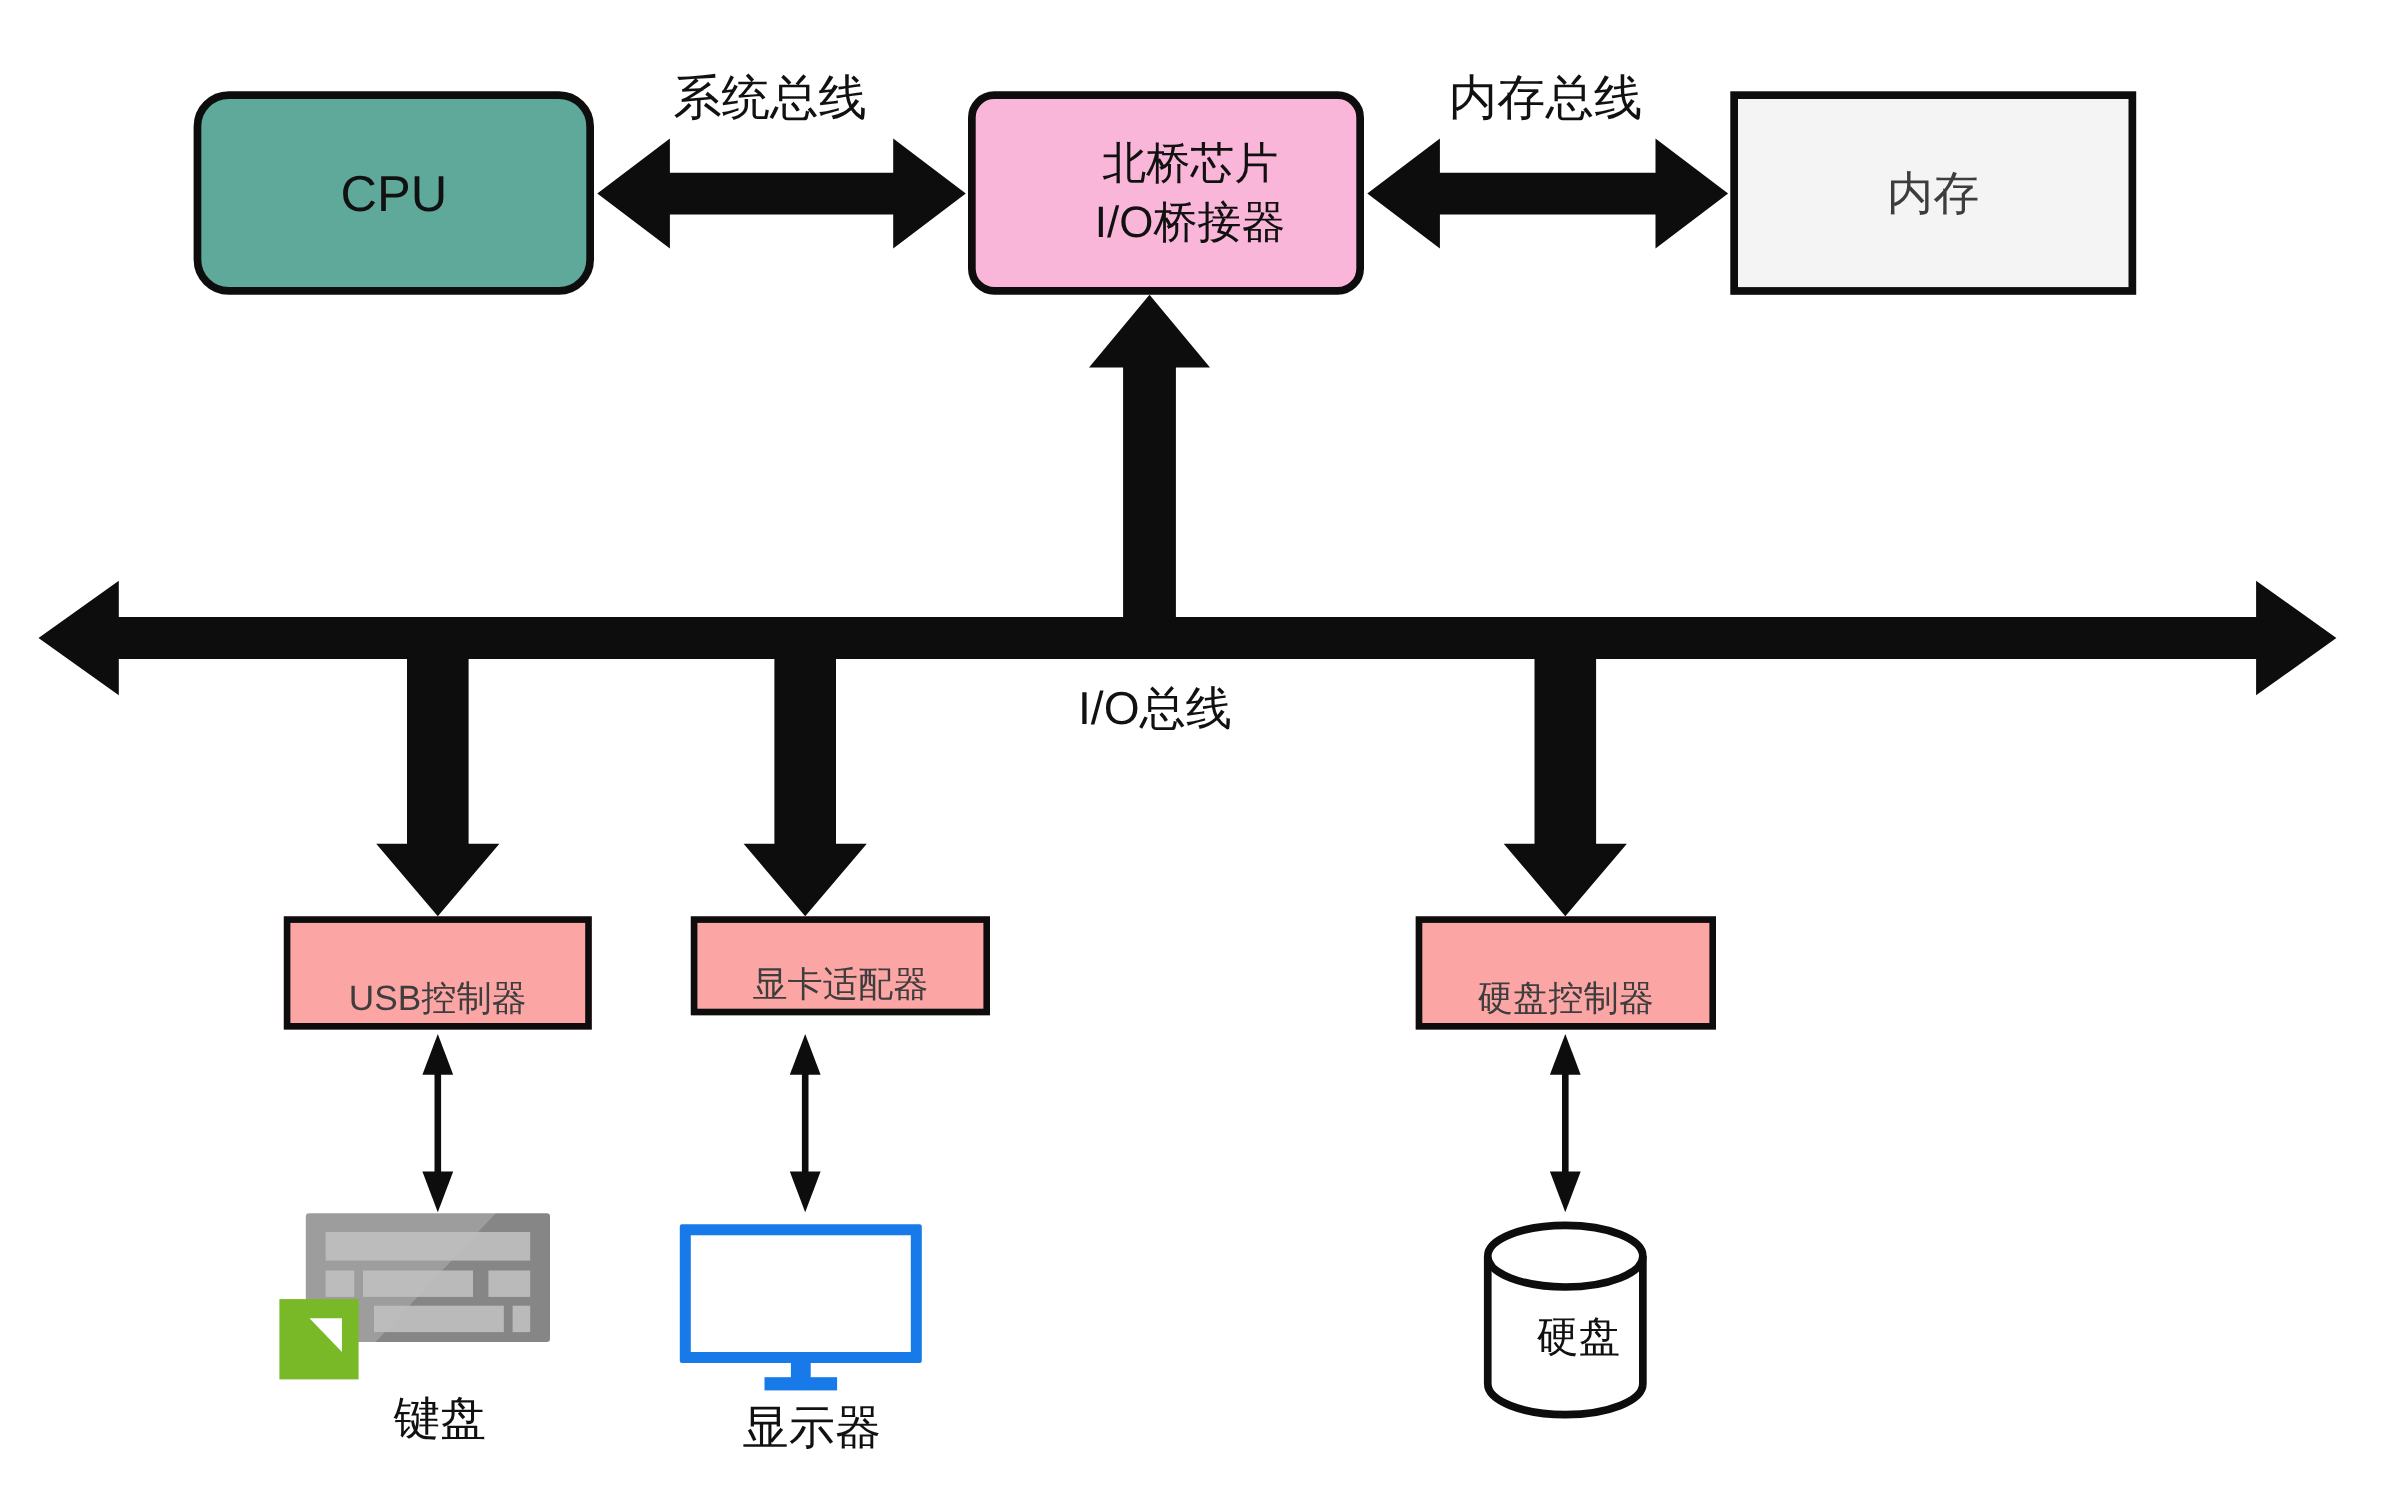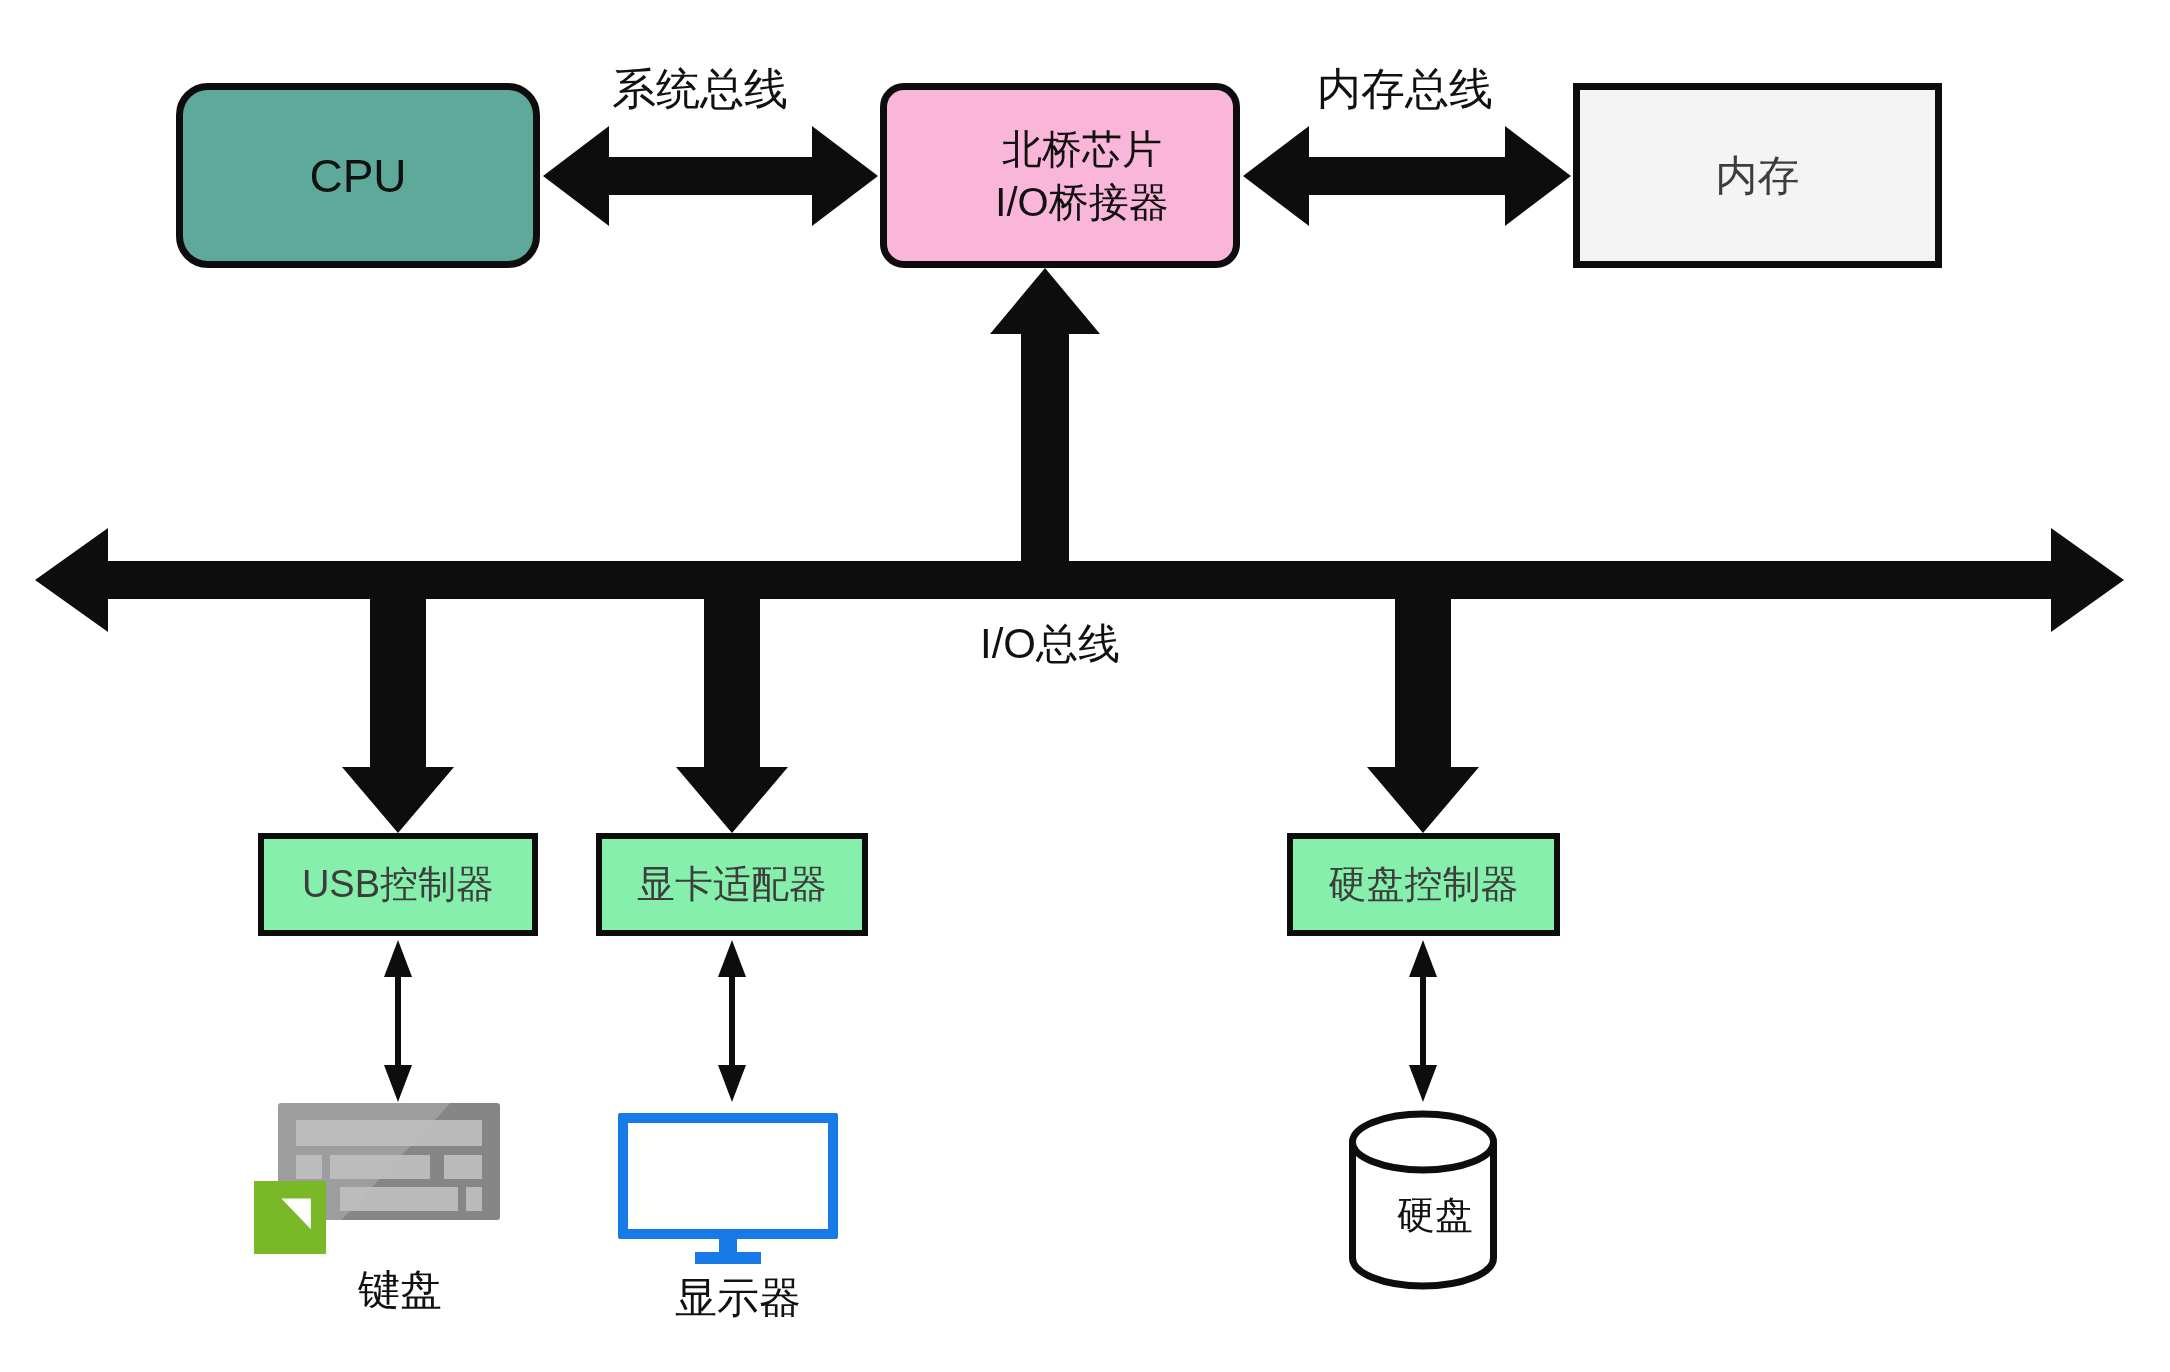--- a/index.html
+++ b/index.html
@@ -24,22 +24,22 @@
   }
   .nb-box{
     background:#f9b6d8;border:7px solid #0d0d0d;border-radius:24px;
     color:#111;font-size:40px;line-height:1.32;
   }
   .mem-box{
     background:#f4f4f4;border:7px solid #0d0d0d;
     color:#3d3d3d;font-size:42px;
   }
   .ctrl-box{
-    background:#86efac;border:6px solid #0d0d0d;
-    color:#3d3d3d;font-size:38px;
+    background:#fca5a5;border:6px solid #0d0d0d;
+    color:#3d3d3d;font-size:32px;justify-content:flex-end;
   }
   .buslabel{
     position:absolute;color:#111;font-size:44px;font-weight:500;
     text-align:center;white-space:nowrap;
     transform:translateX(-50%);
   }
   .devlabel{
     position:absolute;color:#111;font-size:42px;font-weight:400;
     text-align:center;white-space:nowrap;
     transform:translateX(-50%);
@@ -128,21 +128,21 @@
     <span>内存</span>
   </div>
 
   <div class="buslabel" style="left:700px;top:60px;">系统总线</div>
   <div class="buslabel" style="left:1405px;top:60px;">内存总线</div>
   <div class="buslabel" style="left:1050px;top:616px;font-size:42px;">I/O总线</div>
 
   <div class="node ctrl-box" style="left:258px;top:833px;width:280px;height:103px;">
     <span>USB控制器</span>
   </div>
-  <div class="node ctrl-box" style="left:596px;top:833px;width:272px;height:103px;">
+  <div class="node ctrl-box" style="left:628px;top:833px;width:272px;height:90px;">
     <span>显卡适配器</span>
   </div>
   <div class="node ctrl-box" style="left:1287px;top:833px;width:273px;height:103px;">
     <span>硬盘控制器</span>
   </div>
 
   <div>
     <div class="kb-body">
       <div class="kb-key" style="left:18px;top:17px;width:186px;height:26px;"></div>
       <div class="kb-key" style="left:18px;top:52px;width:26px;height:24px;"></div>

